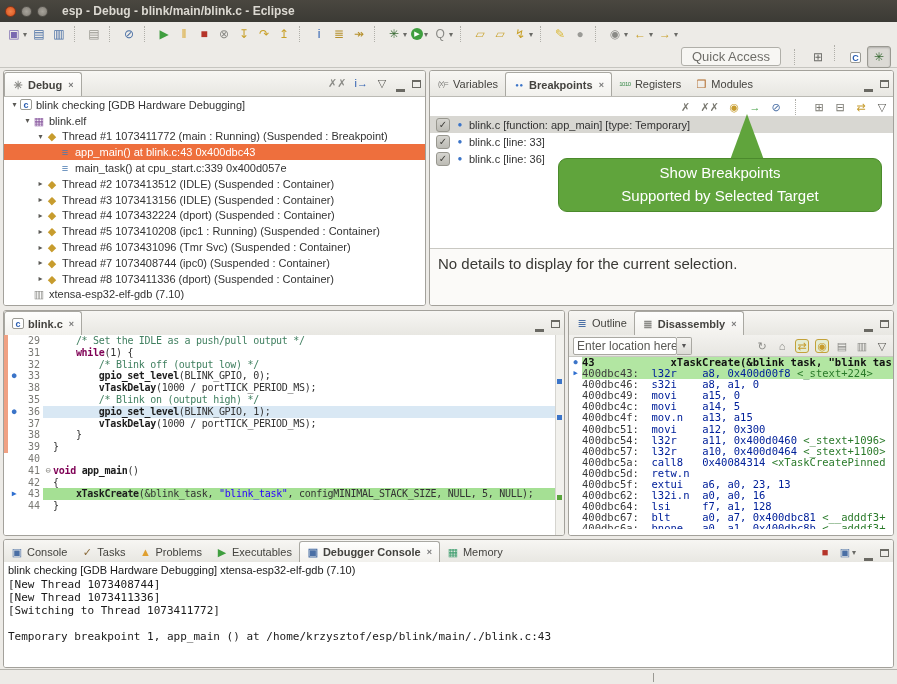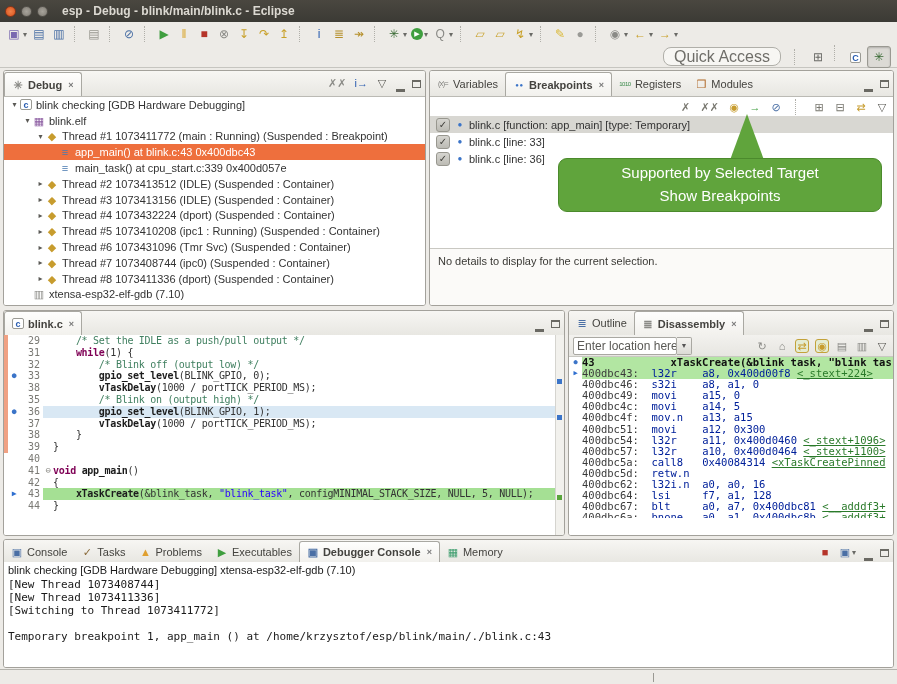--- a/index.html
+++ b/index.html
@@ -13,22 +13,22 @@
   .wbtn.close{background:radial-gradient(#f08149,#d9531d);border-color:#8a3518;}
   #wtitle{color:#dcd9d2;font-size:12px;font-weight:bold;margin-left:14px;}
   
   #toolbar-row1{position:absolute;left:0;top:22px;width:897px;height:24px;display:flex;align-items:center;padding-left:4px;box-sizing:border-box;}
   #toolbar-row2{position:absolute;left:0;top:46px;width:897px;height:22px;border-bottom:1px solid #c6c5c0;
     display:flex;align-items:center;justify-content:flex-end;padding-right:6px;box-sizing:border-box;}
   .tbtn{display:inline-flex;align-items:center;height:20px;padding:0 2px;border-radius:3px;}
   .ticon{display:inline-block;width:16px;height:16px;line-height:16px;text-align:center;font-size:12px;}
   .dd{font-size:8px;color:#6a6a66;margin-left:1px;}
   .tsep{display:inline-block;width:4px;height:16px;border-left:1px dotted #b0afa9;margin:0 5px;}
-  #quick-access{height:17px;border:1px solid #b0afa9;border-radius:8px;background:#f7f6f3;
-    color:#6f6e69;font-size:16px;line-height:17px;padding:0 10px;margin-right:8px;}
+  #quick-access{height:17px;border:1px solid #b0afa9;border-radius:3px;background:#f7f6f3;
+    color:#6f6e69;font-size:13px;line-height:17px;padding:0 10px;margin-right:8px;}
   .persp{display:inline-flex;align-items:center;height:20px;padding:0 3px;border-radius:3px;margin-left:3px;}
   .persp.active{background:#dcdad5;border:1px solid #9a9992;box-shadow:inset 0 1px 2px rgba(0,0,0,.2);}
   
   .panel{position:absolute;background:#fff;border:1px solid #a3a19b;border-radius:3px;overflow:hidden;box-sizing:border-box;}
   .tabbar{position:relative;height:25px;background:linear-gradient(#f7f6f3,#e8e7e2);
     border-bottom:1px solid #bbbab4;display:flex;align-items:flex-end;}
   .tab{display:inline-flex;align-items:center;gap:4px;height:24px;padding:0 7px;font-size:11px;color:#44433f;box-sizing:border-box;}
   .tab.active{background:linear-gradient(#fefefd,#f2f1ed);border:1px solid #a9a8a2;border-bottom:none;
     border-radius:3px 3px 0 0;font-weight:bold;}
   .tclose{font-size:9px;color:#777;margin-left:2px;}
@@ -55,21 +55,21 @@
   #bp-toolbar{position:absolute;top:26px;left:0;right:4px;height:19px;display:flex;align-items:center;
     justify-content:flex-end;gap:7px;background:#fff;}
   #bp-list{position:absolute;top:45px;left:0;right:0;}
   .brow{display:flex;align-items:center;height:17px;font-size:11px;padding-left:6px;}
   .brow.selected{background:#d8d7d2;}
   .bcheck{width:12px;height:12px;border:1px solid #98978f;border-radius:3px;background:linear-gradient(#d6d5d0,#bcbbb4);
     color:#3f3e3a;font-size:10px;line-height:11px;text-align:center;margin-right:4px;flex:none;}
   .brow .gicon{margin-right:3px;flex:none;}
   #bp-divider{position:absolute;left:0;right:0;top:177px;border-top:1px solid #c9c8c2;}
   #bp-detail{position:absolute;left:0;right:0;top:178px;bottom:0;background:#fbfaf8;
-    font-size:11px;color:#3a3935;padding:6px 8px;}
+    font-size:15px;color:#3a3935;padding:6px 8px;}
   
   #callout{position:absolute;left:128px;top:42px;width:324px;z-index:30;}
   #callout .arrow{position:absolute;left:172px;top:1px;width:0;height:0;
     border-left:17px solid transparent;border-right:17px solid transparent;border-bottom:46px solid #60a43c;}
   #callout .bubble{position:absolute;left:0;top:45px;width:322px;height:50px;background:#60a43c;
     border:1px solid #4b8a2c;border-radius:9px;color:#fff;font-size:15px;text-align:center;line-height:23px;padding-top:2px;}
   
   #editor-panel{left:3px;top:310px;width:562px;height:226px;}
   #editor-panel .tabbar{height:24px;}
   #editor-lines{position:absolute;top:24px;left:0;right:8px;bottom:0;background:#fff;overflow:hidden;
@@ -97,21 +97,21 @@
     background:linear-gradient(#f5f4f1,#dcdbd6);font-size:7px;text-align:center;line-height:16px;color:#555;flex:none;margin-left:-5px;}
   #disasm-lines{position:absolute;top:46px;left:0;right:0;bottom:0;background:#fff;overflow:hidden;
     font-family:"DejaVu Sans Mono",monospace;font-size:10.5px;}
   .drow{display:flex;height:11.1px;line-height:11.1px;white-space:pre;}
   .dmk{width:13px;flex:none;text-align:center;font-size:7px;line-height:11.1px;}
   .dbody{flex:1;}
   .drow.hl .dbody{background:#b2e6a2;}
   .daddr{color:#3a3a3a;}
   .dmn{color:#00209a;}
   .dops{color:#00209a;}
-  .dsym{color:#2a7a2a;text-decoration:underline;}
+  .dsym{color:#2a7a2a;}
   .dsrc{color:#111;font-weight:bold;}
   .drow.partial{height:6px;overflow:hidden;}
   
   #console-panel{left:3px;top:539px;width:891px;height:129px;}
   #console-panel .tabbar{height:22px;}
   #console-panel .tab{height:21px;}
   #console-content{position:absolute;top:22px;left:0;right:0;bottom:0;background:#fff;overflow:hidden;padding:2px 4px;}
   #console-banner{font-size:11px;color:#1a1a1a;margin-bottom:2px;}
   .cline{font-family:"DejaVu Sans Mono",monospace;font-size:11px;line-height:13px;white-space:pre;color:#1a1a1a;}
   
@@ -402,22 +402,22 @@
           <span class="bcheck">✓</span>
           <span class="gicon" style="color: rgb(59, 116, 200); font-size: 8px;">●</span>
           <span class="blabel">blink.c [line: 36]</span>
         </div>
       </div>
     <div id="bp-divider"></div>
     <div id="bp-detail">No details to display for the current selection.</div>
     <div id="callout">
       <div class="arrow"></div>
       <div class="bubble">
+        <div>Show Breakpoints</div>
         <div>Supported by Selected Target</div>
-        <div>Show Breakpoints</div>
       </div>
     </div>
   </div>
 
   <div class="panel" id="editor-panel">
     <div class="tabbar">
       <div class="tabs" id="editor-tabs" style="display:flex;">
           <div class="tab active">
             <span class="gicon boxicon" style="color: rgb(42, 93, 176);">c</span>
             <span class="tablabel">blink.c</span>
@@ -503,20 +503,21 @@
         <div class="drow hl"><span class="dmk" style="color: rgb(47, 111, 208);">▶</span><span class="dbody"><span class="daddr">400dbc43:  </span><span class="dmn">l32r    </span><span class="dops">a8, 0x400d00f8 </span><span class="dsym">&lt;_stext+224&gt;</span></span></div>
         <div class="drow"><span class="dmk" style="color: rgb(59, 116, 200);"></span><span class="dbody"><span class="daddr">400dbc46:  </span><span class="dmn">s32i    </span><span class="dops">a8, a1, 0</span></span></div>
         <div class="drow"><span class="dmk" style="color: rgb(59, 116, 200);"></span><span class="dbody"><span class="daddr">400dbc49:  </span><span class="dmn">movi    </span><span class="dops">a15, 0</span></span></div>
         <div class="drow"><span class="dmk" style="color: rgb(59, 116, 200);"></span><span class="dbody"><span class="daddr">400dbc4c:  </span><span class="dmn">movi    </span><span class="dops">a14, 5</span></span></div>
         <div class="drow"><span class="dmk" style="color: rgb(59, 116, 200);"></span><span class="dbody"><span class="daddr">400dbc4f:  </span><span class="dmn">mov.n   </span><span class="dops">a13, a15</span></span></div>
         <div class="drow"><span class="dmk" style="color: rgb(59, 116, 200);"></span><span class="dbody"><span class="daddr">400dbc51:  </span><span class="dmn">movi    </span><span class="dops">a12, 0x300</span></span></div>
         <div class="drow"><span class="dmk" style="color: rgb(59, 116, 200);"></span><span class="dbody"><span class="daddr">400dbc54:  </span><span class="dmn">l32r    </span><span class="dops">a11, 0x400d0460 </span><span class="dsym">&lt;_stext+1096&gt;</span></span></div>
         <div class="drow"><span class="dmk" style="color: rgb(59, 116, 200);"></span><span class="dbody"><span class="daddr">400dbc57:  </span><span class="dmn">l32r    </span><span class="dops">a10, 0x400d0464 </span><span class="dsym">&lt;_stext+1100&gt;</span></span></div>
         <div class="drow"><span class="dmk" style="color: rgb(59, 116, 200);"></span><span class="dbody"><span class="daddr">400dbc5a:  </span><span class="dmn">call8   </span><span class="dops">0x40084314 </span><span class="dsym">&lt;xTaskCreatePinned</span></span></div>
         <div class="drow"><span class="dmk" style="color: rgb(59, 116, 200);"></span><span class="dbody"><span class="daddr">400dbc5d:  </span><span class="dmn">retw.n  </span><span class="dops"></span></span></div>
+        <div class="drow"><span class="dmk" style="color: rgb(59, 116, 200);"></span><span class="dbody"><span class="daddr">400dbc5f:  </span><span class="dmn">extui   </span><span class="dops">a6, a0, 23, 13</span></span></div>
         <div class="drow"><span class="dmk" style="color: rgb(59, 116, 200);"></span><span class="dbody"><span class="daddr">400dbc62:  </span><span class="dmn">l32i.n  </span><span class="dops">a0, a0, 16</span></span></div>
         <div class="drow"><span class="dmk" style="color: rgb(59, 116, 200);"></span><span class="dbody"><span class="daddr">400dbc64:  </span><span class="dmn">lsi     </span><span class="dops">f7, a1, 128</span></span></div>
         <div class="drow"><span class="dmk" style="color: rgb(59, 116, 200);"></span><span class="dbody"><span class="daddr">400dbc67:  </span><span class="dmn">blt     </span><span class="dops">a0, a7, 0x400dbc81 </span><span class="dsym">&lt;__adddf3+</span></span></div>
         <div class="drow partial"><span class="dmk" style="color: rgb(59, 116, 200);"></span><span class="dbody"><span class="daddr">400dbc6a:  </span><span class="dmn">bnone   </span><span class="dops">a0, a1, 0x400dbc8b </span><span class="dsym">&lt;__adddf3+</span></span></div>
       </div>
   </div>
 
   <div class="panel" id="console-panel">
     <div class="tabbar">
       <div class="tabs" id="console-tabs" style="display:flex;">

